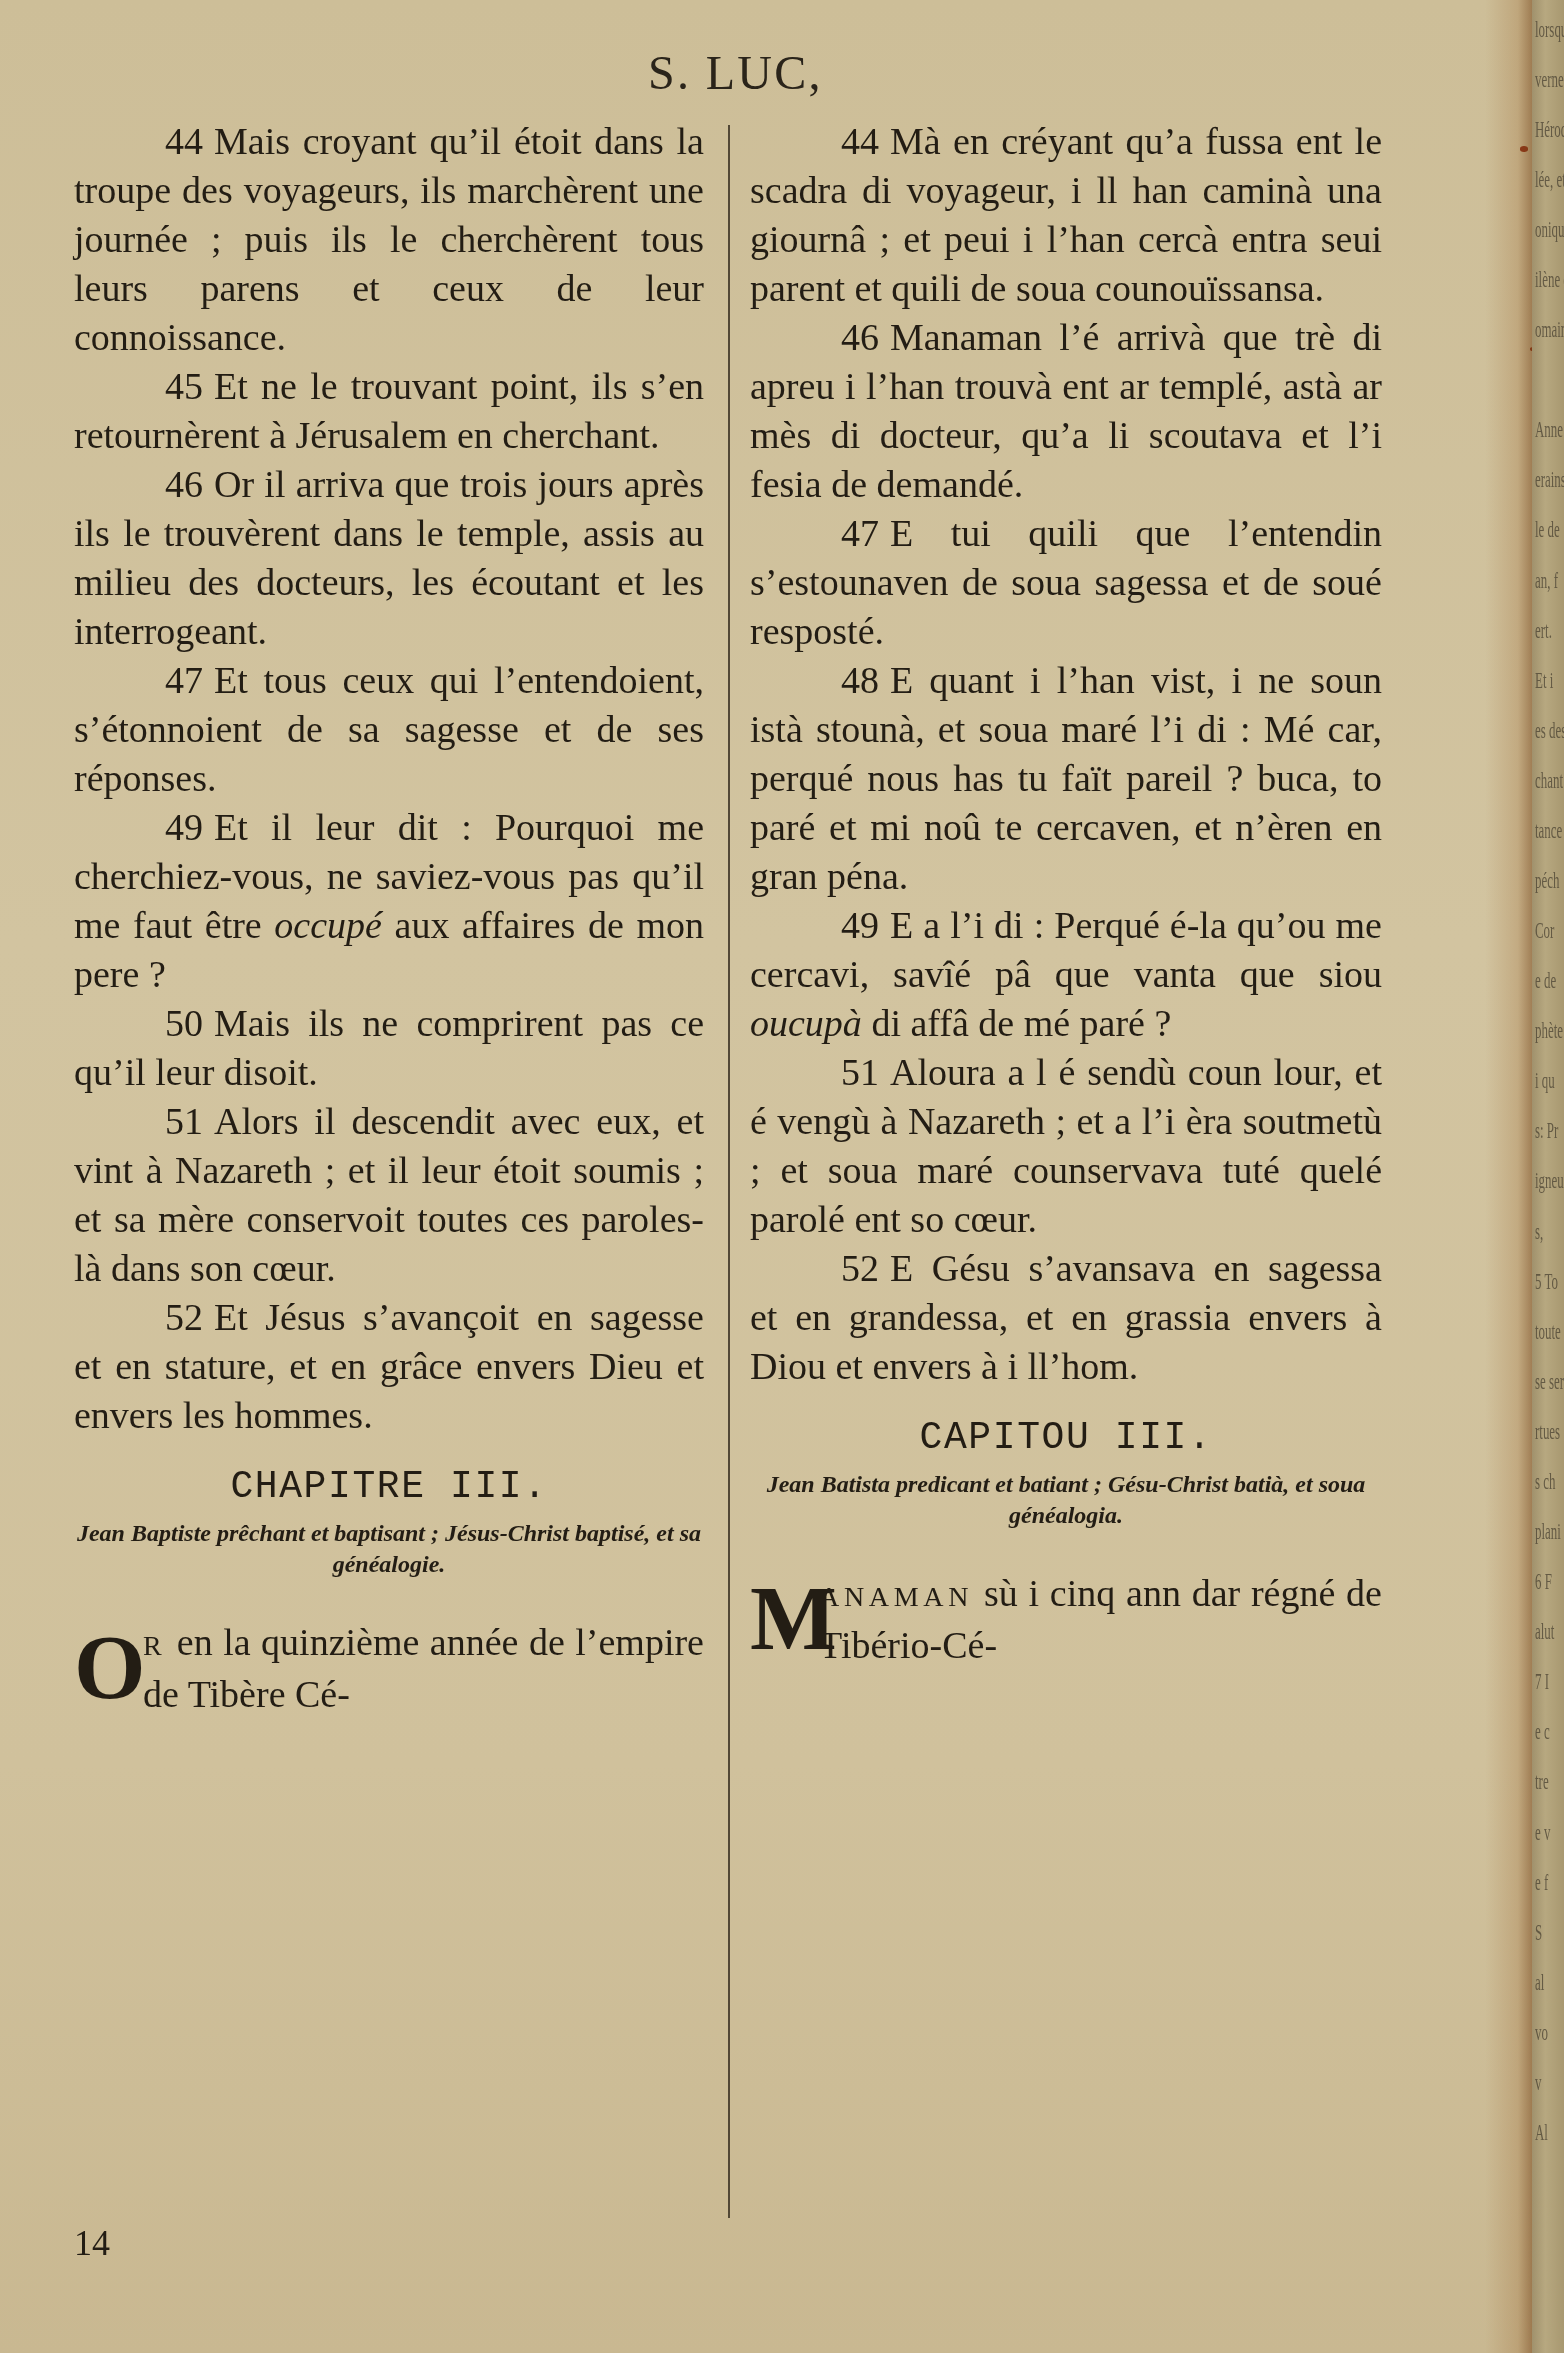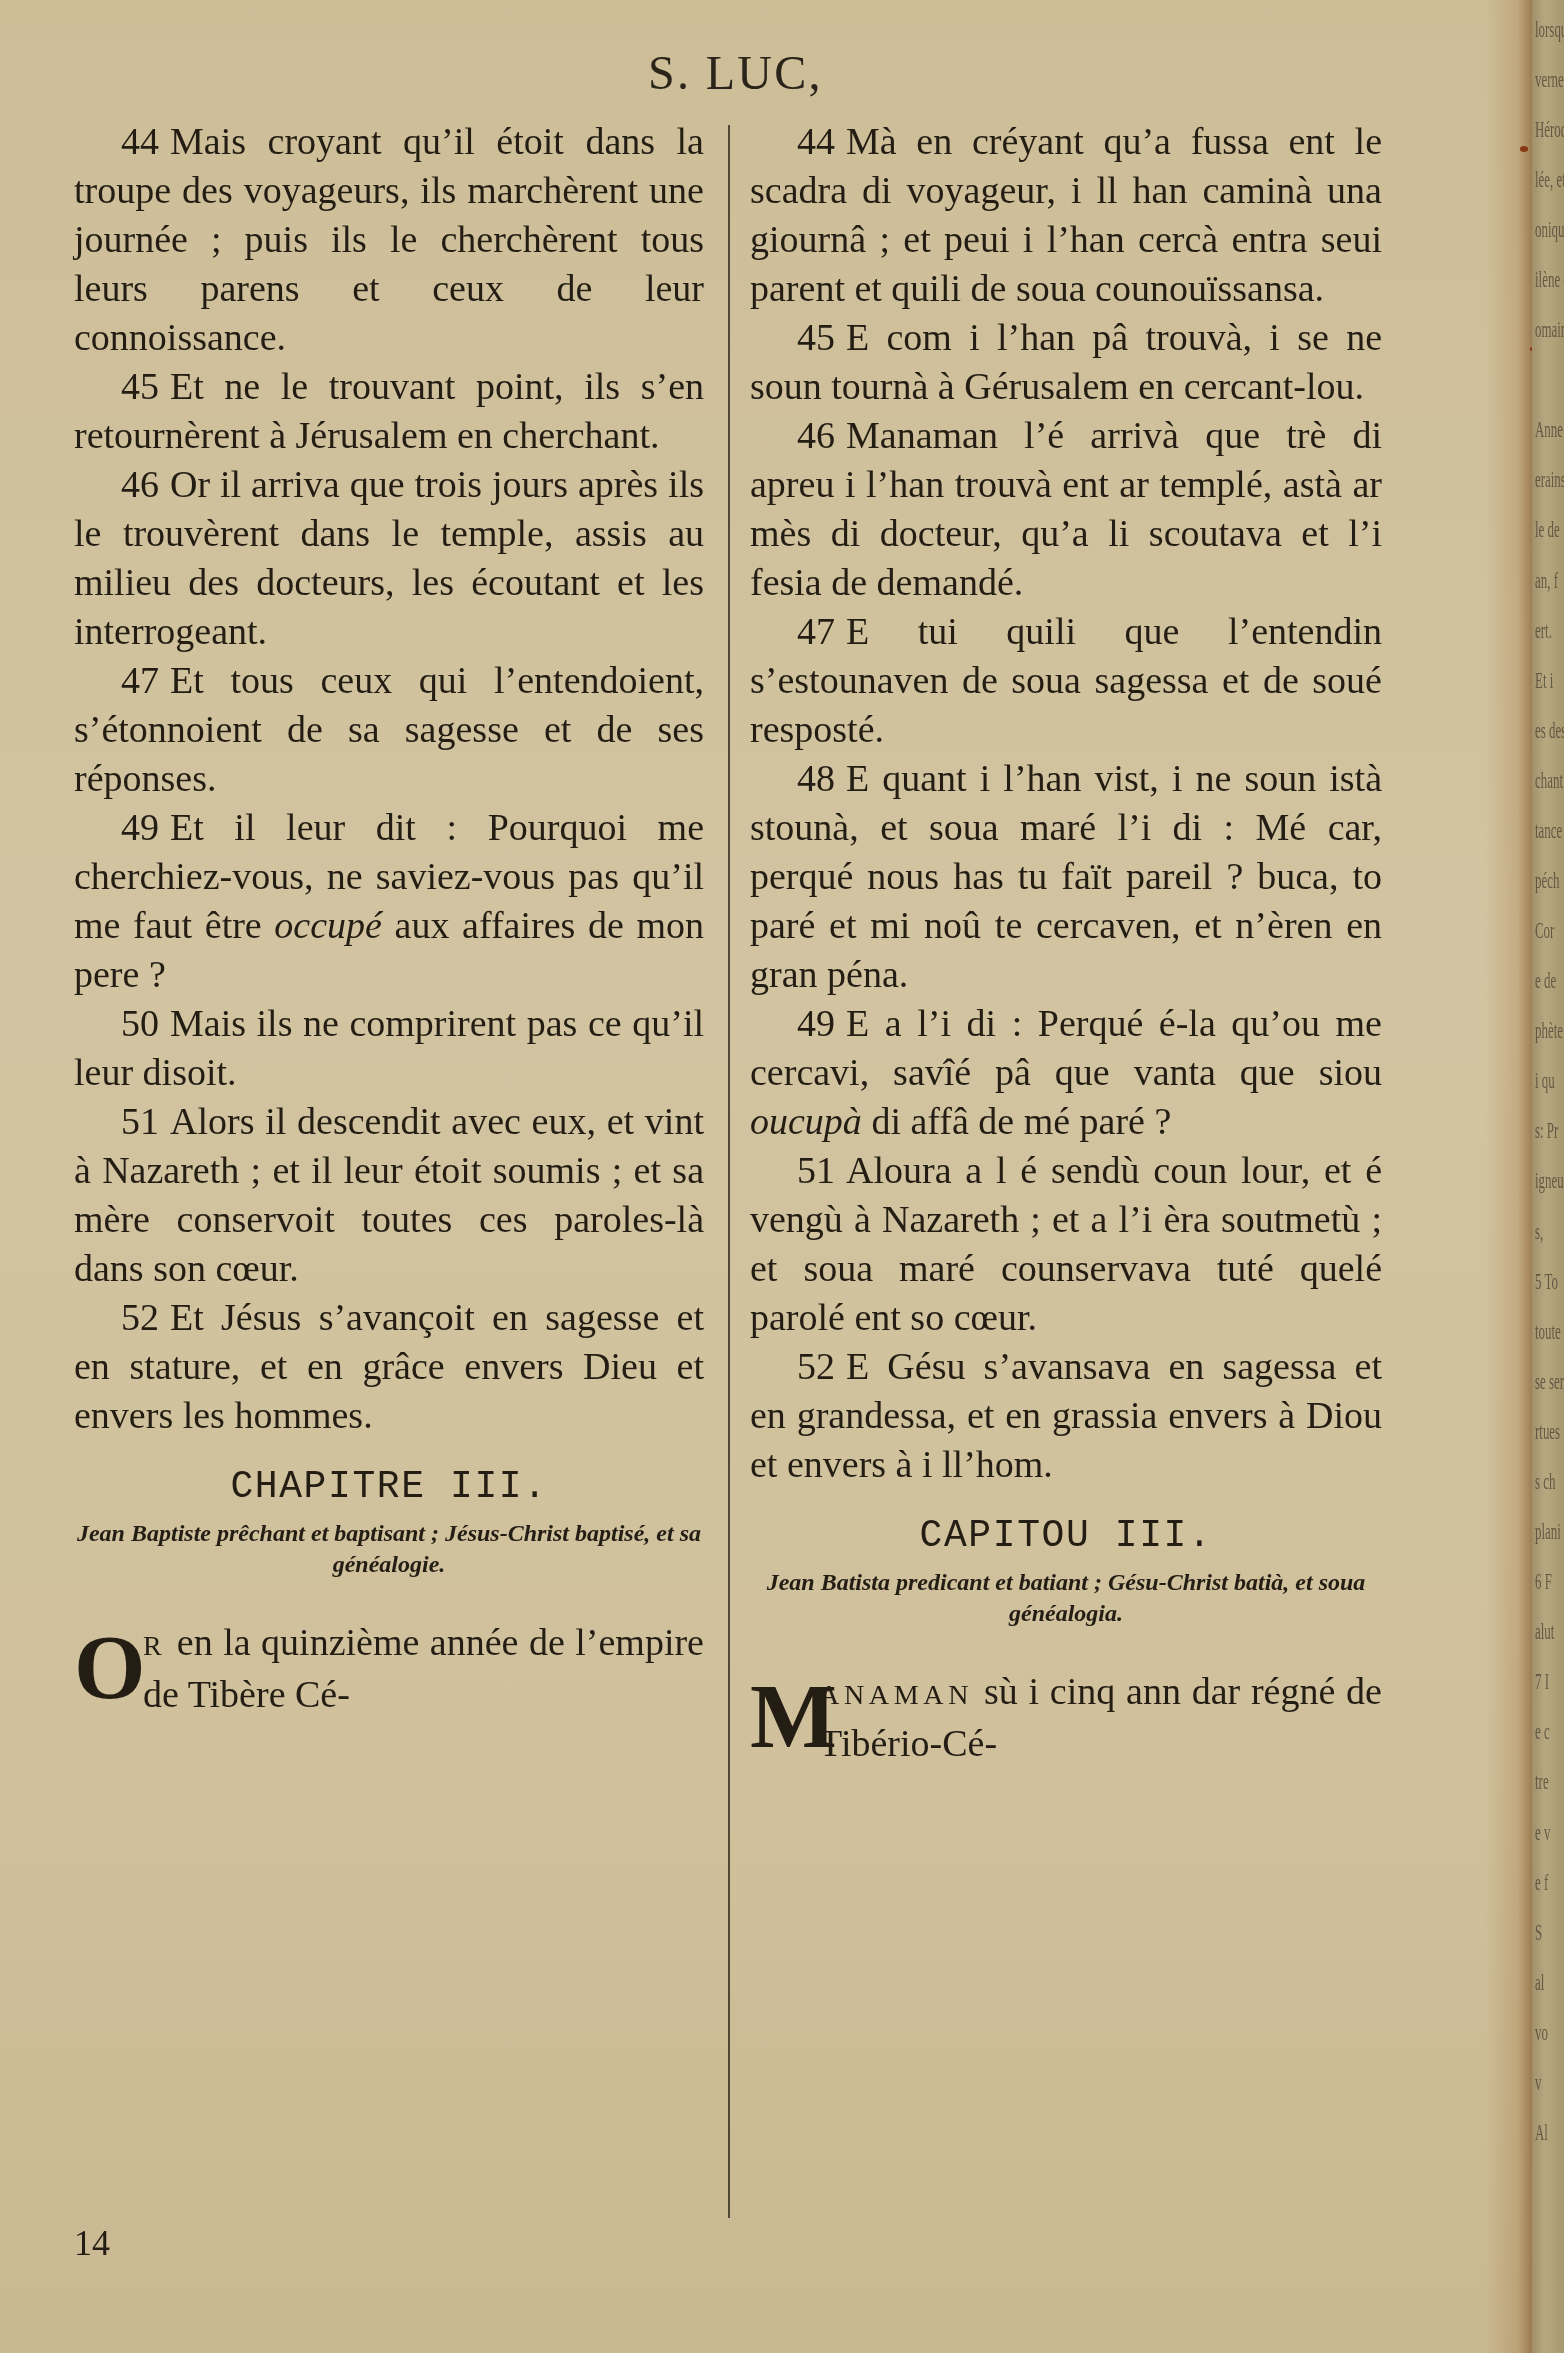--- a/index.html
+++ b/index.html
@@ -36,21 +36,21 @@
     background: #3c3325; opacity: 0.85;
   }
   .col {
     position: absolute; top: 117px; width: 630px;
     font-family: "Liberation Serif", serif; font-size: 38px; line-height: 49px;
     color: #231d14;
   }
   .col.left { left: 74px; }
   .col.right { left: 750px; width: 632px; }
   .verse { text-align: justify; text-align-last: left; margin: 0; text-indent: 47px; }
-  .verse .num { margin-right: 11px; }
+  .verse .num { margin-right: 11px; margin-left: 44px; }
   .verse em { font-style: italic; }
   .chap-title {
     text-align: center; font-size: 38px; letter-spacing: 1.6px; margin-top: 23px; line-height: 47px; font-family: Liberation Mono, monospace;
   }
   .chap-summary {
     text-align: center; font-style: italic; font-weight: bold; font-size: 24px; line-height: 31px;
     margin: 7.8px 0 7.8px 0; text-align-last: center;
   }
   .opening { position: relative; padding-left: 69px; text-align: justify; text-align-last: left; }
   .dropcap {
@@ -82,21 +82,20 @@
     <p class="verse"><span class="num">51</span><span>Alors il descendit avec eux, et vint à Nazareth ; et il leur étoit soumis ; et sa mère conservoit toutes ces paroles-là dans son cœur.</span></p>
     <p class="verse"><span class="num">52</span><span>Et Jésus s’avançoit en sagesse et en stature, et en grâce envers Dieu et envers les hommes.</span></p>
 
     <div class="chap-title">CHAPITRE III.</div>
     <div class="chap-summary">Jean Baptiste prêchant et baptisant ; Jésus-Christ baptisé, et sa généalogie.</div>
     <p class="opening"><span class="dropcap">O</span><span class="smallcaps">R</span><span> en la quinzième année de l’empire de Tibère Cé-</span></p>
   </div>
 
   <div class="col right">
     <p class="verse"><span class="num">44</span><span>Mà en créyant qu’a fussa ent le scadra di voyageur, i ll han caminà una giournâ ; et peui i l’han cercà entra seui parent et quili de soua counouïssansa.</span></p>
-    <p class="verse"><span class="num">45</span><span>E com i l’han pâ trouvà, i se ne soun tournà à Gérusalem en cercant-lou.</span></p>
     <p class="verse"><span class="num">46</span><span>Manaman l’é arrivà que trè di apreu i l’han trouvà ent ar templé, astà ar mès di docteur, qu’a li scoutava et l’i fesia de demandé.</span></p>
     <p class="verse"><span class="num">47</span><span>E tui quili que l’entendin s’estounaven de soua sagessa et de soué resposté.</span></p>
     <p class="verse"><span class="num">48</span><span>E quant i l’han vist, i ne soun istà stounà, et soua maré l’i di : Mé car, perqué nous has tu faït pareil ? buca, to paré et mi noû te cercaven, et n’èren en gran péna.</span></p>
     <p class="verse"><span class="num">49</span><span>E a l’i di : Perqué é-la qu’ou me cercavi, savîé pâ que vanta que siou </span><em>oucupà</em><span> di affâ de mé paré ?</span></p>
     <p class="verse"><span class="num">51</span><span>Aloura a l é sendù coun lour, et é vengù à Nazareth ; et a l’i èra soutmetù ; et soua maré counservava tuté quelé parolé ent so cœur.</span></p>
     <p class="verse"><span class="num">52</span><span>E Gésu s’avansava en sagessa et en grandessa, et en grassia envers à Diou et envers à i ll’hom.</span></p>
 
     <div class="chap-title">CAPITOU III.</div>
     <div class="chap-summary">Jean Batista predicant et batiant ; Gésu-Christ batià, et soua généalogia.</div>
     <p class="opening"><span class="dropcap">M</span><span class="smallcaps">ANAMAN</span><span> sù i cinq ann dar régné de Tibério-Cé-</span></p>

